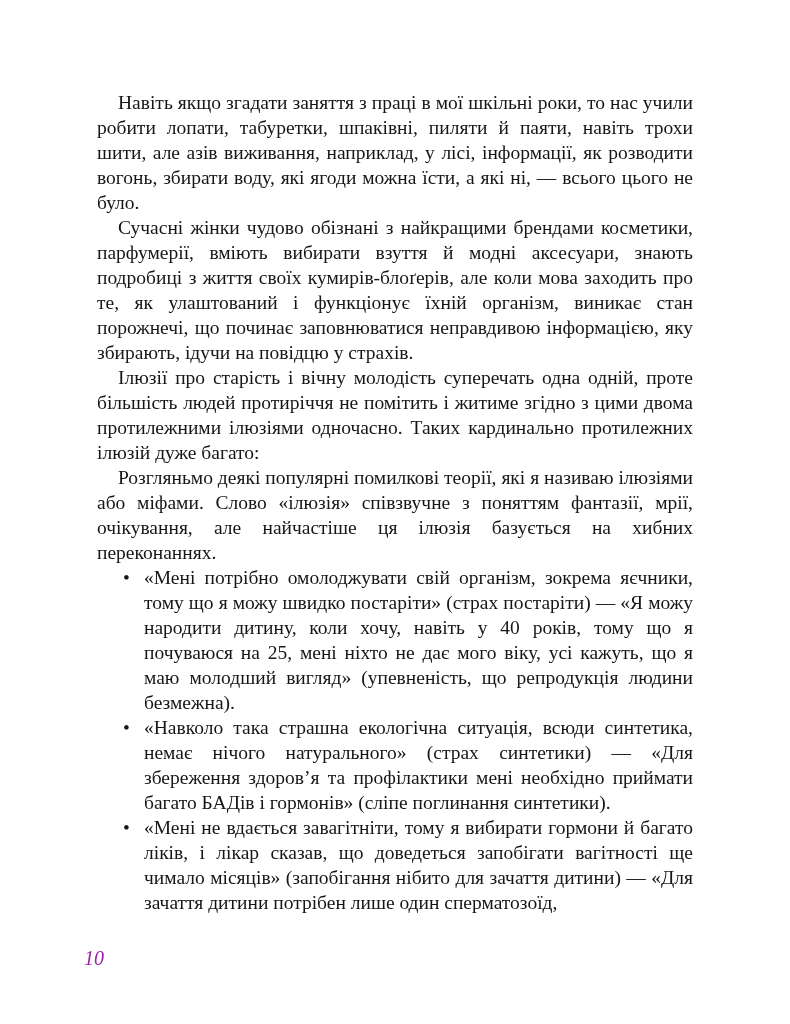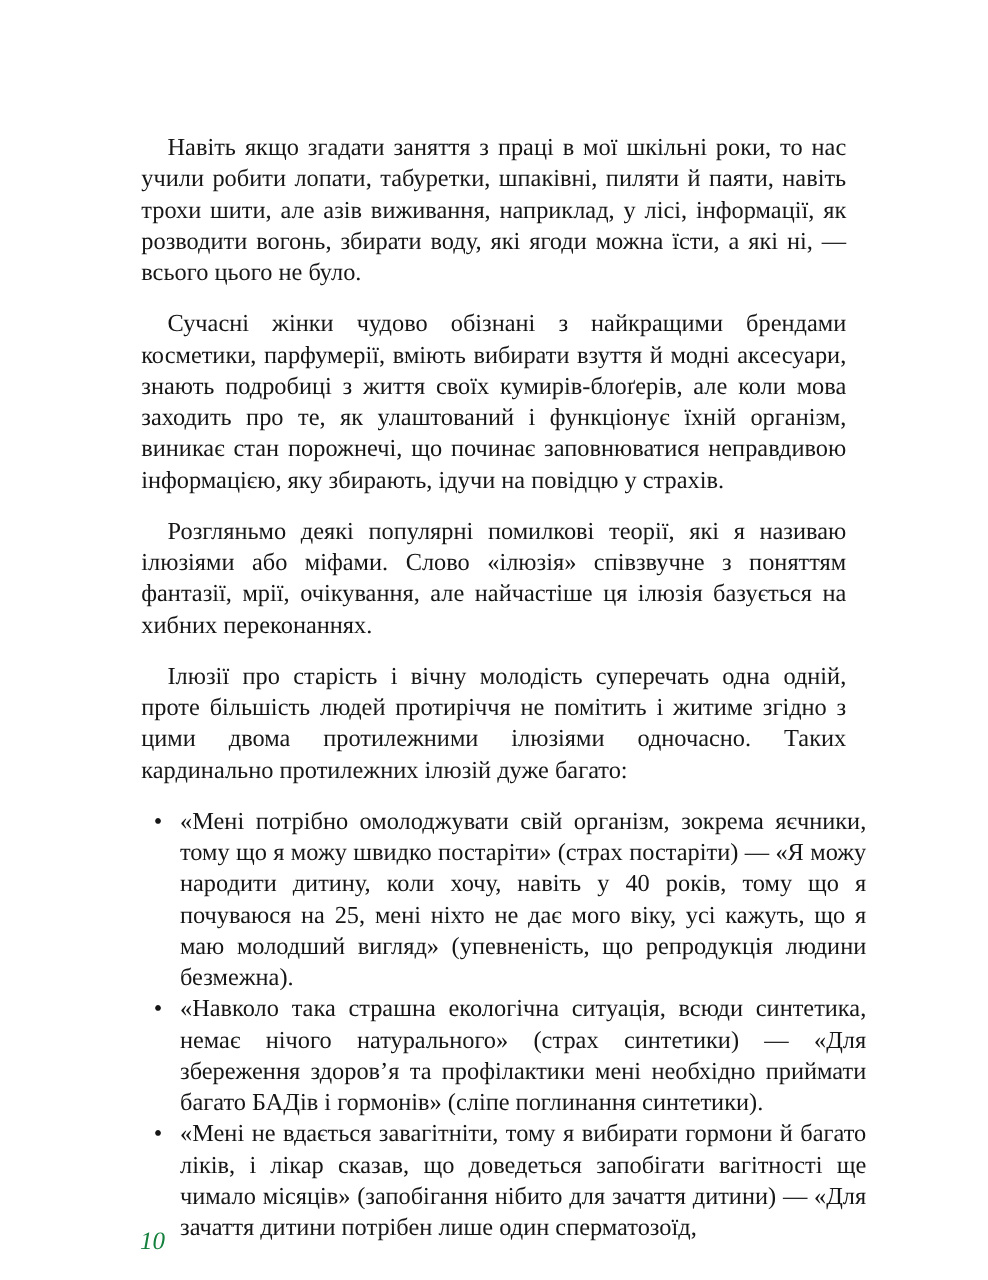--- a/index.html
+++ b/index.html
@@ -21,21 +21,21 @@
     left: 97px;
     top: 90px;
     width: 596px;
     font-size: 19.5px;
     line-height: 25px;
     text-align: justify;
     hyphens: auto;
     -webkit-hyphens: auto;
   }
   .para {
-    margin: 16px;
+    margin: 0;
     text-indent: 21px;
   }
   .bullet-list {
     margin: 0;
     padding: 0;
   }
   .bullet-item {
     position: relative;
     padding-left: 47px;
     margin: 0;
@@ -43,39 +43,38 @@
   .bullet-marker {
     position: absolute;
     left: 26px;
     top: 0;
     text-indent: 0;
     font-size: 19.5px;
     line-height: 25px;
   }
   .page-number {
     position: absolute;
-    left: 112px;
+    left: 84px;
     top: 946px;
     font-style: italic;
     font-size: 20px;
     line-height: 24px;
-    color: #15803d;
-    margin-top: 35px;
+    color: #a21caf;
   }
 </style>
 </head>
 <body>
 
 <div class="page">
   <div class="text-block">
 
     <p class="para">Навіть якщо згадати заняття з праці в мої шкільні роки, то нас учили робити лопати, табуретки, шпаківні, пиляти й паяти, навіть трохи шити, але азів виживання, наприклад, у лісі, інформації, як розводити вогонь, збирати воду, які ягоди можна їсти, а які ні, — всього цього не було.</p>
     <p class="para">Сучасні жінки чудово обізнані з найкращими брендами косметики, парфумерії, вміють вибирати взуття й модні аксесуари, знають подробиці з життя своїх кумирів-блоґерів, але коли мова заходить про те, як улаштований і функціонує їхній організм, виникає стан порожнечі, що починає заповнюватися неправдивою інформацією, яку збирають, ідучи на повідцю у страхів.</p>
+    <p class="para">Ілюзії про старість і вічну молодість суперечать одна одній, проте більшість людей протиріччя не помітить і житиме згідно з цими двома протилежними ілюзіями одночасно. Таких кардинально протилежних ілюзій дуже багато:</p>
     <p class="para">Розгляньмо деякі популярні помилкові теорії, які я називаю ілюзіями або міфами. Слово «ілюзія» співзвучне з поняттям фантазії, мрії, очікування, але найчастіше ця ілюзія базується на хибних переконаннях.</p>
-    <p class="para">Ілюзії про старість і вічну молодість суперечать одна одній, проте більшість людей протиріччя не помітить і житиме згідно з цими двома протилежними ілюзіями одночасно. Таких кардинально протилежних ілюзій дуже багато:</p>
 
     <div class="bullet-list">
 
       <div class="bullet-item">
         <span class="bullet-marker">•</span>
         <span>«Мені потрібно омолоджувати свій організм, зокрема яєчники, тому що я можу швидко постаріти» (страх постаріти) — «Я можу народити дитину, коли хочу, навіть у 40 років, тому що я почуваюся на 25, мені ніхто не дає мого віку, усі кажуть, що я маю молодший вигляд» (упевненість, що репродукція людини безмежна).</span>
       </div>
 
       <div class="bullet-item">
         <span class="bullet-marker">•</span>

